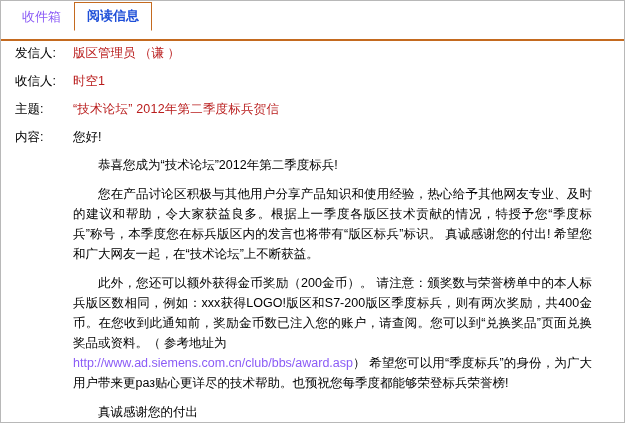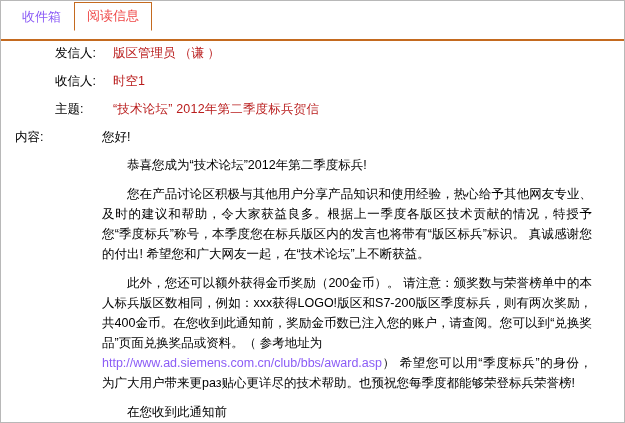--- a/index.html
+++ b/index.html
@@ -47,56 +47,54 @@
     font-size: 13px;
     color: #8b5cf6;
     background: transparent;
     border: 1px solid transparent;
     border-bottom: none;
     cursor: pointer;
     white-space: nowrap;
     line-height: 16px;
   }
   .tab.active {
-    font-weight: normal;
-    color: #ef4444;
+    font-weight: bold;
+    color: #1d4ed8;
     background: #ffffff;
     border: 1px solid #c46a1f;
     border-bottom: 1px solid #ffffff;
     z-index: 3;
   }
   
   .fields {
     padding: 14px 0 0 14px;
   }
   .field-row {
     display: flex;
     align-items: flex-start;
     margin-bottom: 11px;
     font-size: 12.5px;
     line-height: 17px;
-    margin-left: 40px;
   }
   .field-label {
     width: 58px;
     flex: 0 0 58px;
     color: #000000;
   }
   .field-value {
     color: #b91c1c;
   }
   .subject-row .field-value {
     letter-spacing: 0.2px;
   }
   
   .body-row {
     display: flex;
     align-items: flex-start;
     font-size: 12.5px;
-    gap: 29px;
   }
   .body-label {
     width: 58px;
     flex: 0 0 58px;
     line-height: 17px;
   }
   .body-content {
     flex: 1 1 auto;
     padding-right: 32px;
   }
@@ -148,19 +146,19 @@
       <div class="field-value">“技术论坛” 2012年第二季度标兵贺信</div>
     </div>
 
     <div class="body-row">
       <div class="body-label">内容:</div>
       <div class="body-content">
         <p class="greet">您好!</p>
         <p class="para">恭喜您成为“技术论坛”2012年第二季度标兵!</p>
         <p class="para">您在产品讨论区积极与其他用户分享产品知识和使用经验，热心给予其他网友专业、及时的建议和帮助，令大家获益良多。根据上一季度各版区技术贡献的情况，特授予您“季度标兵”称号，本季度您在标兵版区内的发言也将带有“版区标兵”标识。 真诚感谢您的付出! 希望您和广大网友一起，在“技术论坛”上不断获益。</p>
         <p class="para"><span>此外，您还可以额外获得金币奖励（200金币）。 请注意：颁奖数与荣誉榜单中的本人标兵版区数相同，例如：xxx获得LOGO!版区和S7-200版区季度标兵，则有两次奖励，共400金币。在您收到此通知前，奖励金币数已注入您的账户，请查阅。您可以到“兑换奖品”页面兑换奖品或资料。（ 参考地址为</span><br><span class="link">http://www.ad.siemens.com.cn/club/bbs/award.asp</span><span>） 希望您可以用“季度标兵”的身份，为广大用户带来更раз贴心更详尽的技术帮助。也预祝您每季度都能够荣登标兵荣誉榜!</span></p>
-        <p class="sign">在您收到此通知前</p>
+        <p class="sign">真诚感谢您的付出</p>
         <p class="sign"></p>
       </div>
     </div>
 
   </div>
 </div>
 
 </body></html>

